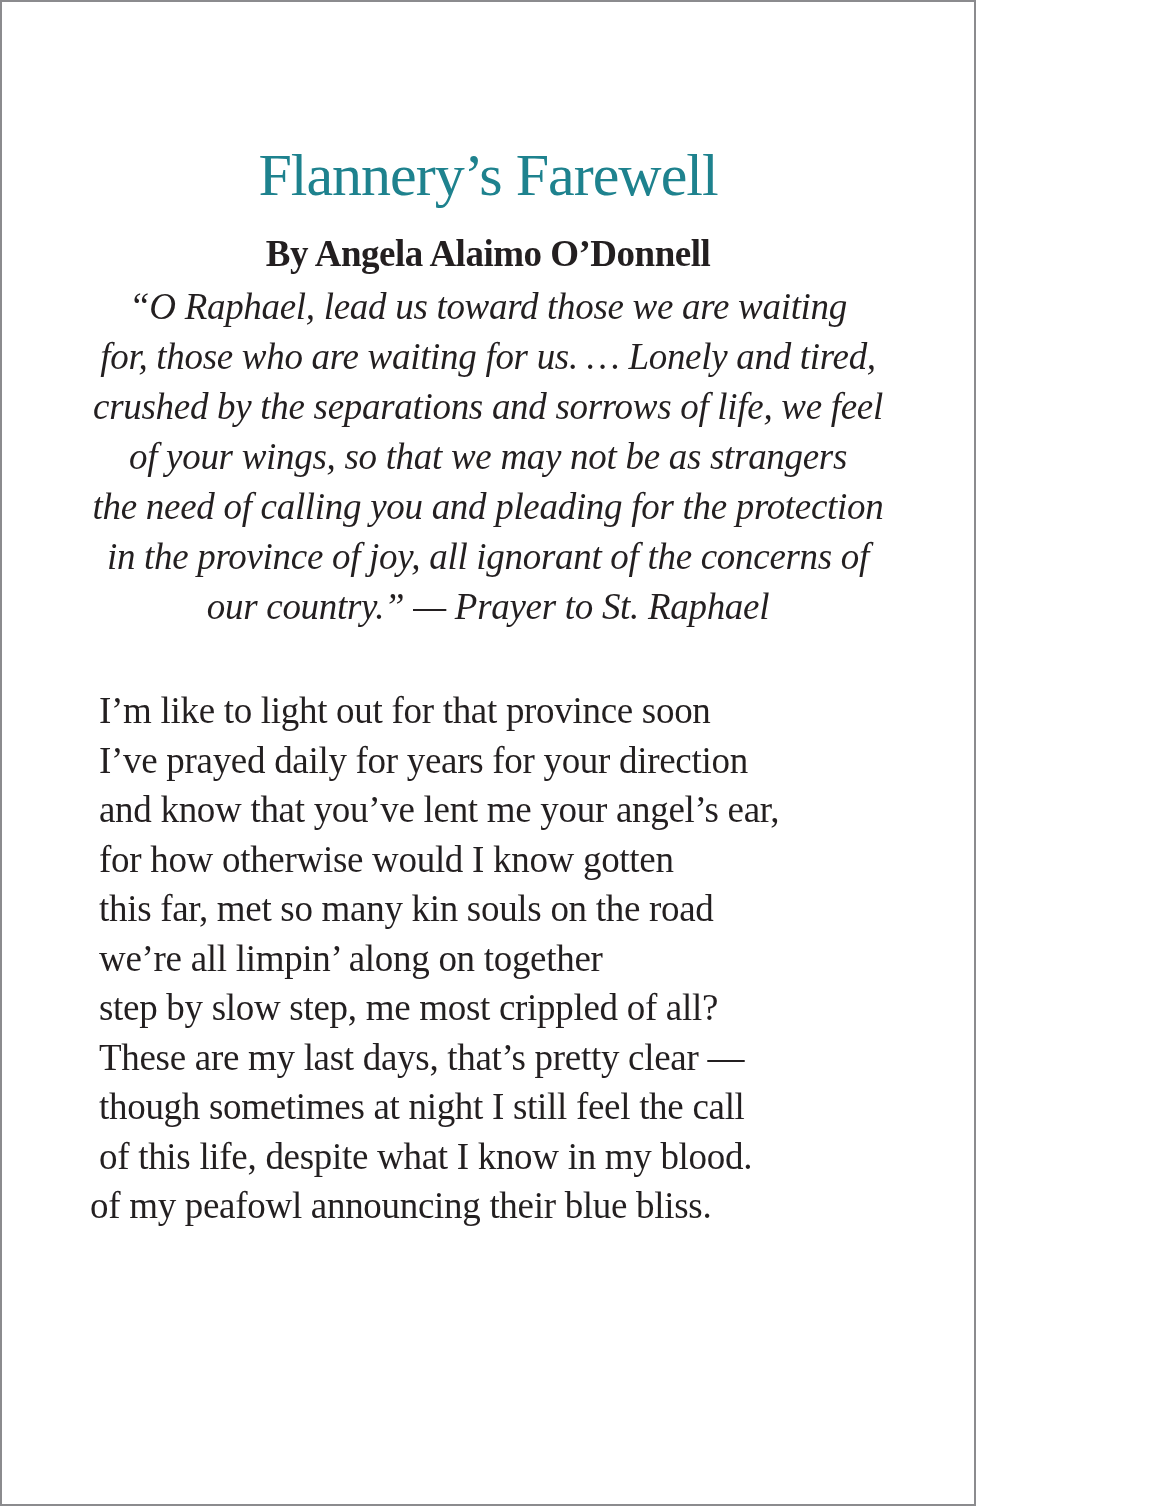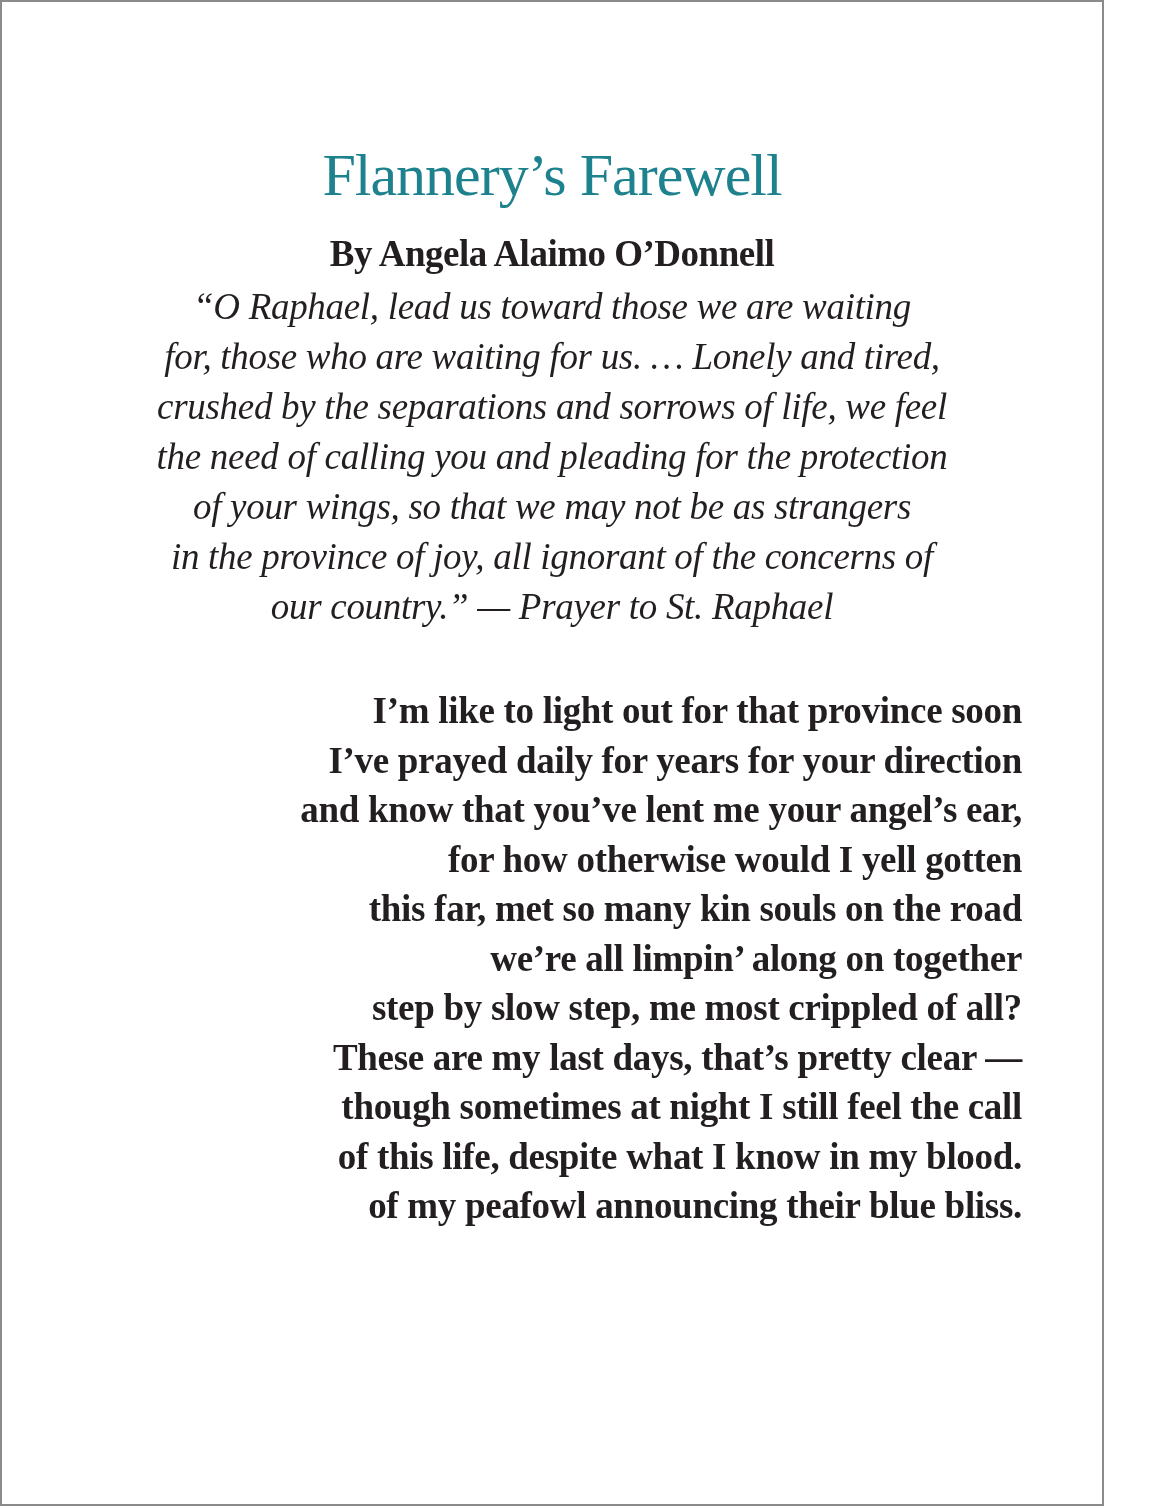--- a/index.html
+++ b/index.html
@@ -3,21 +3,21 @@
 <meta charset="utf-8">
 <style>
   * { margin: 0; padding: 0; box-sizing: border-box; }
   html, body { background: #ffffff; }
   body {
     width: 1168px;
     height: 1506px;
     font-family: "Liberation Serif", serif;
   }
   .page {
-    width: 1104px;
+    width: 976px;
     height: 1506px;
     background: #ffffff;
     border: 2px solid #8b8b8e;
     overflow: hidden;
   }
   .content {
     width: 940px;
     margin: 0 auto;
     padding-top: 140px;
     text-align: center;
@@ -39,56 +39,55 @@
   }
   .epigraph {
     margin-top: 4px;
     font-style: italic;
     font-size: 37px;
     line-height: 50px;
     letter-spacing: -0.3px;
   }
   .poem {
     margin-top: 54px;
-    text-align: right;
+    text-align: left;
     padding-left: 81px;
     font-size: 37px;
     line-height: 49.5px;
     letter-spacing: -0.3px;
-    font-weight: bold;
   }
   .poem p:last-child {
     margin-left: -9px;
   }
 </style>
 </head>
 <body>
 
 <div class="page" style="border-color: rgb(139, 139, 142);">
   <div class="content" style="color: rgb(35, 31, 32);">
 
     <h1 class="title" style="color: rgb(30, 130, 142);">Flannery’s Farewell</h1>
 
     <div class="byline">By Angela Alaimo O’Donnell</div>
 
     <div class="epigraph">
       <p>“O Raphael, lead us toward those we are waiting</p>
       <p>for, those who are waiting for us. … Lonely and tired,</p>
       <p>crushed by the separations and sorrows of life, we feel</p>
+      <p>of your wings, so that we may not be as strangers</p>
       <p>the need of calling you and pleading for the protection</p>
-      <p>of your wings, so that we may not be as strangers</p>
       <p>in the province of joy, all ignorant of the concerns of</p>
       <p>our country.” — Prayer to St. Raphael</p>
     </div>
 
     <div class="poem">
       <p>I’m like to light out for that province soon</p>
       <p>I’ve prayed daily for years for your direction</p>
       <p>and know that you’ve lent me your angel’s ear,</p>
-      <p>for how otherwise would I yell gotten</p>
+      <p>for how otherwise would I know gotten</p>
       <p>this far, met so many kin souls on the road</p>
       <p>we’re all limpin’ along on together</p>
       <p>step by slow step, me most crippled of all?</p>
       <p>These are my last days, that’s pretty clear —</p>
       <p>though sometimes at night I still feel the call</p>
       <p>of this life, despite what I know in my blood.</p>
       <p>of my peafowl announcing their blue bliss.</p>
     </div>
 
   </div>

